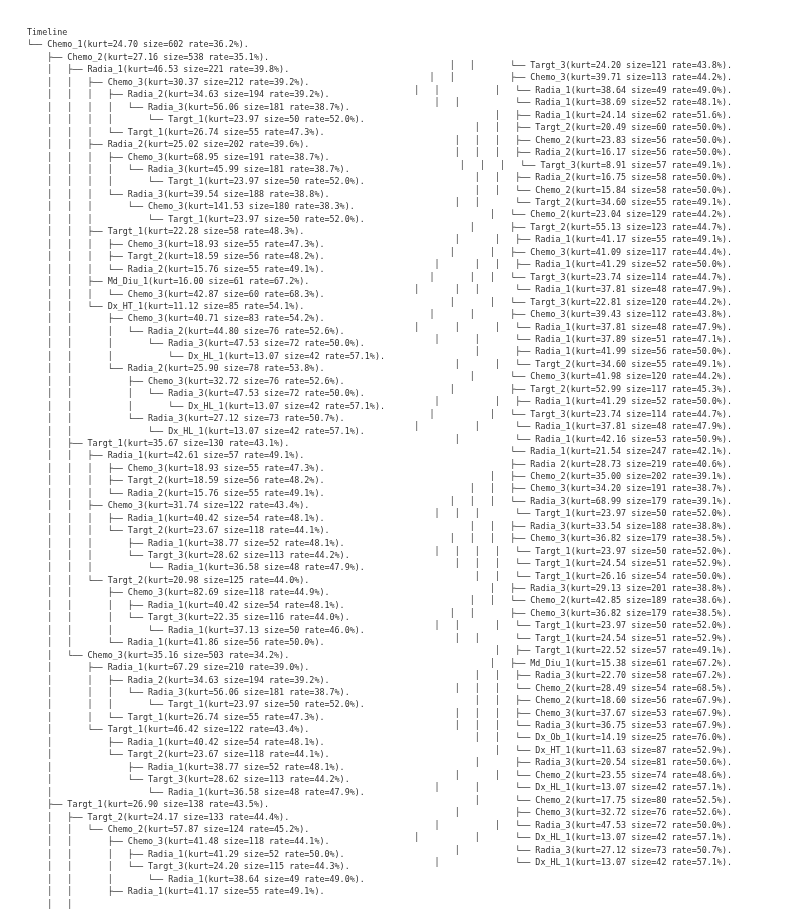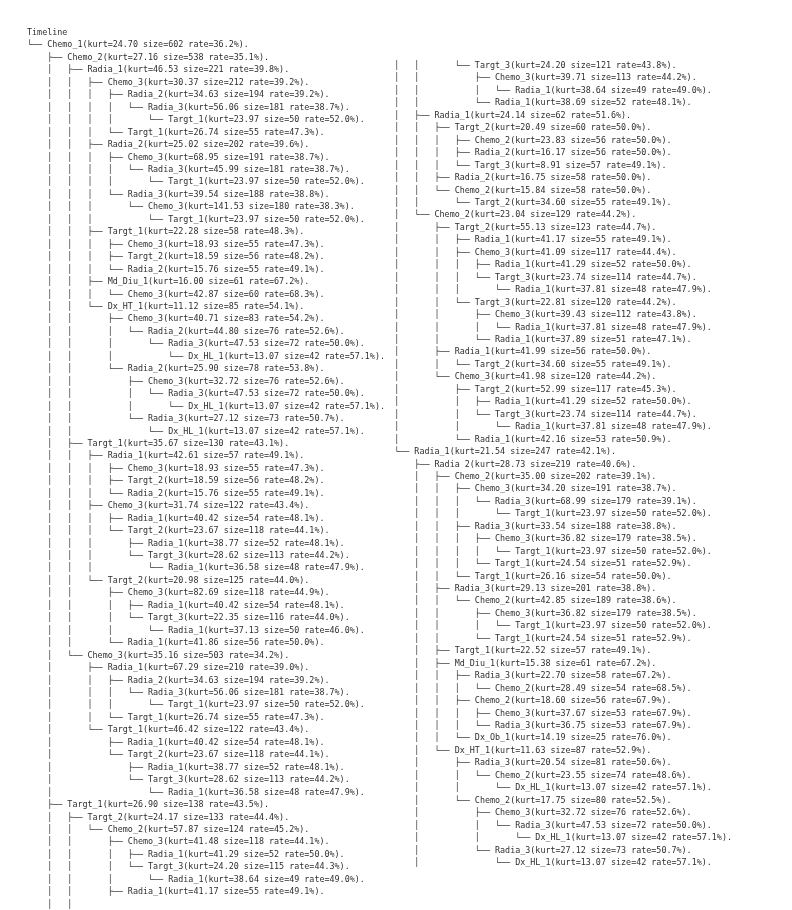--- a/index.html
+++ b/index.html
@@ -16,21 +16,21 @@
     position: absolute;
     margin: 0;
     padding: 0;
     font-family: "DejaVu Sans Mono", "Liberation Mono", monospace;
     font-size: 8.4px;
     line-height: 12.46px;
     color: #2f2f2f;
     white-space: pre;
   }
   #tree-left  { left: 27px;  top: 26px; }
-  #tree-right { left: 374px; top: 59px; }
+  #tree-right { left: 374px; top: 59px; text-align: right; }
 </style>
 </head>
 <body>
 
 <div id="screen">
   <pre id="tree-left" class="tree-col">Timeline
 └── Chemo_1(kurt=24.70 size=602 rate=36.2%).
     ├── Chemo_2(kurt=27.16 size=538 rate=35.1%).
     │   ├── Radia_1(kurt=46.53 size=221 rate=39.8%).
     │   │   ├── Chemo_3(kurt=30.37 size=212 rate=39.2%).

